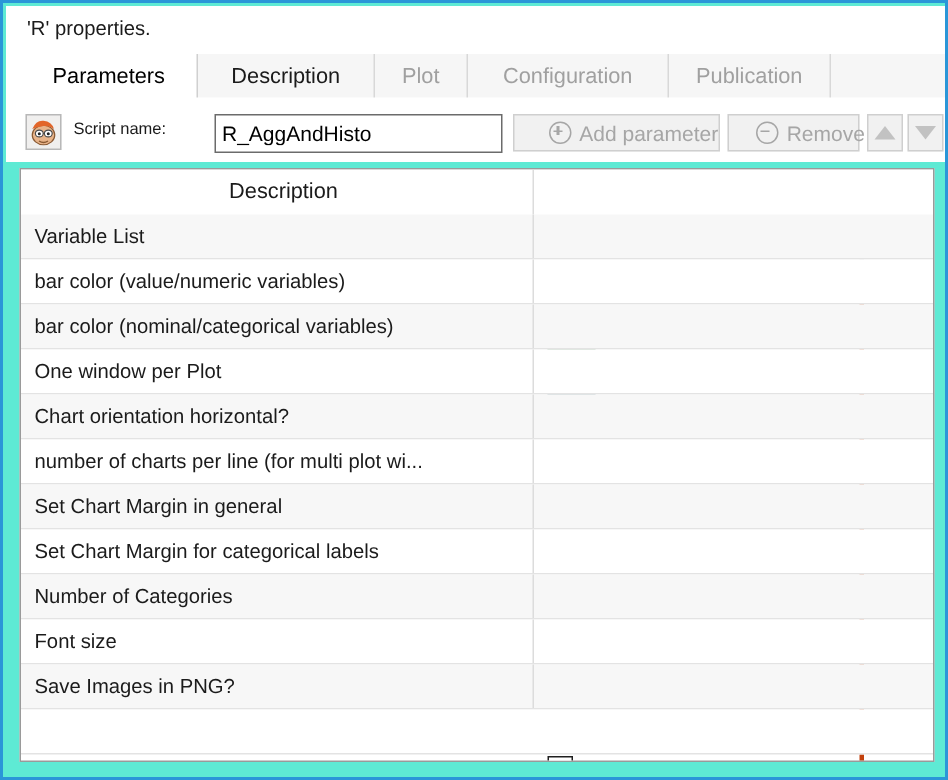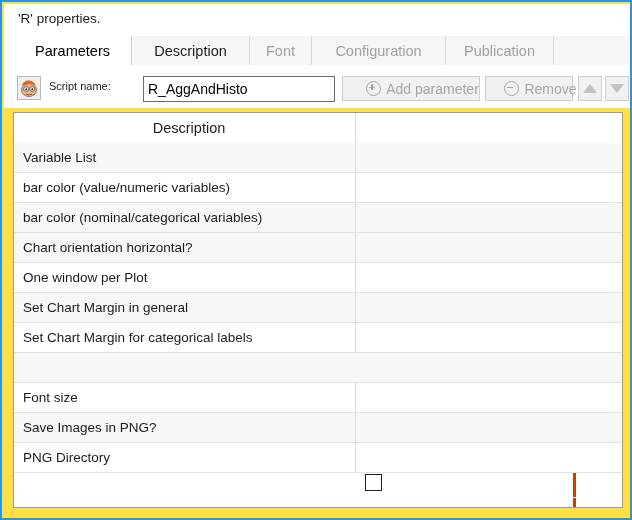--- a/index.html
+++ b/index.html
@@ -18,21 +18,21 @@
   }
 
   
   .window {
     position: absolute;
     left: 0; top: 0;
     width: 632px;
     height: 520px;
     box-sizing: border-box;
     border: 2px solid #2a96d8;
-    background: #fde047;
+    background: #5eead4;
   }
 
   
   .titlebar {
     position: absolute;
     left: 2px; top: 2px;
     width: 626px;
     height: 32px;
     background: #ffffff;
     box-sizing: border-box;
@@ -298,21 +298,21 @@
   </div>
 
   <div class="tabstrip" id="tabstrip">
       <div class="tab active" style="left: 10px; width: 118px;">
         <span>Parameters</span>
       </div>
       <div class="tab enabled" style="left: 128px; width: 118px;">
         <span>Description</span>
       </div>
       <div class="tab" style="left: 246px; width: 62px;">
-        <span>Font</span>
+        <span>Plot</span>
       </div>
       <div class="tab" style="left: 308px; width: 134px;">
         <span>Configuration</span>
       </div>
       <div class="tab" style="left: 442px; width: 108px;">
         <span>Publication</span>
       </div>
       <div class="tab tail" style="left: 550px; width: 76px;"></div>
     </div>
 
@@ -369,70 +369,77 @@
           </div>
           <div class="cell-extra"></div>
         </div>
         <div class="row alt">
           <div class="cell-desc">bar color (nominal/categorical variables)</div>
           <div class="cell-val">
             <div class="swatch" style="background: rgb(41, 184, 236);"></div>
           </div>
           <div class="cell-extra"></div>
         </div>
+        <div class="row">
+          <div class="cell-desc">One window per Plot</div>
+          <div class="cell-val">
+            <div class="checkbox"></div>
+          </div>
+          <div class="cell-extra"></div>
+        </div>
         <div class="row alt">
           <div class="cell-desc">Chart orientation horizontal?</div>
           <div class="cell-val">
             <div class="checkbox checked"></div>
           </div>
           <div class="cell-extra"></div>
         </div>
         <div class="row">
-          <div class="cell-desc">One window per Plot</div>
-          <div class="cell-val">
-            <div class="checkbox"></div>
+          <div class="cell-desc">number of charts per line (for multi plot wi...</div>
+          <div class="cell-val num">
+            <span>3</span>
           </div>
           <div class="cell-extra"></div>
         </div>
         <div class="row alt">
           <div class="cell-desc">Set Chart Margin in general</div>
           <div class="cell-val num">
             <span>2</span>
           </div>
           <div class="cell-extra"></div>
         </div>
         <div class="row">
           <div class="cell-desc">Set Chart Margin for categorical labels</div>
           <div class="cell-val num">
             <span>8</span>
           </div>
           <div class="cell-extra"></div>
         </div>
         <div class="row alt">
+          <div class="cell-desc">Number of Categories</div>
           <div class="cell-val num">
             <span>10</span>
           </div>
           <div class="cell-extra"></div>
         </div>
         <div class="row">
           <div class="cell-desc">Font size</div>
           <div class="cell-val num">
             <span>0.8</span>
           </div>
           <div class="cell-extra"></div>
         </div>
         <div class="row alt">
           <div class="cell-desc">Save Images in PNG?</div>
           <div class="cell-val">
             <div class="checkbox"></div>
           </div>
           <div class="cell-extra"></div>
         </div>
         <div class="row">
-          <div class="cell-desc">PNG Directory</div>
           <div class="cell-val">
             <span>:/</span>
           </div>
           <div class="cell-extra"></div>
         </div>
       </div>
   </div>
 
 </div>
 

